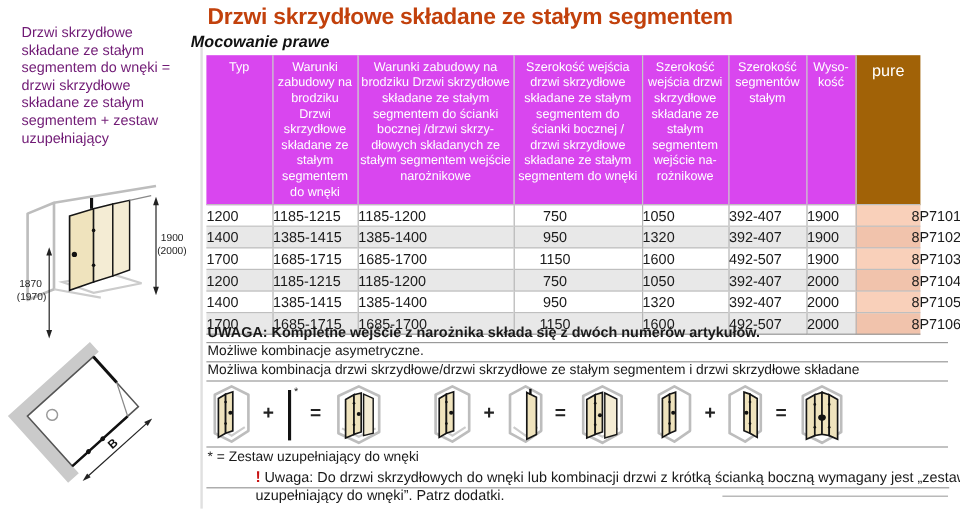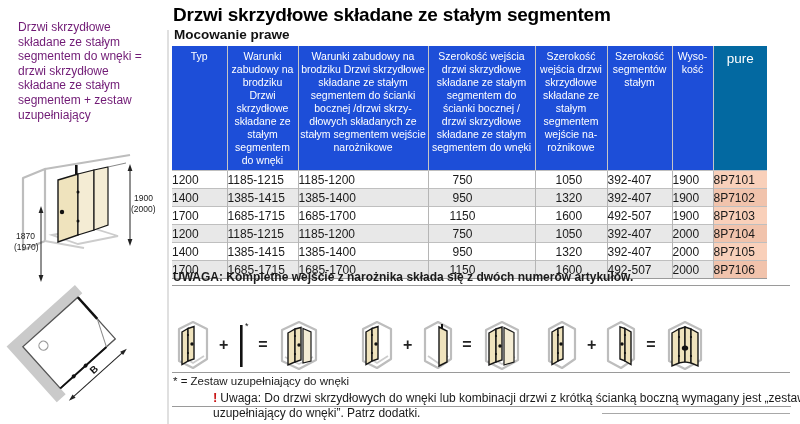--- a/index.html
+++ b/index.html
@@ -9,46 +9,46 @@
   }
   
   .sidebar-desc{
     position:absolute;left:18px;top:20px;width:132px;margin:0;
     font-size:12px;line-height:14.6px;color:#701a75;
   }
   .iso-drawing{position:absolute;left:14px;top:146px;width:152px;height:140px;overflow:visible;}
   .plan-drawing{position:absolute;left:2px;top:280px;width:150px;height:142px;overflow:visible;}
   .v-divider{position:absolute;left:167px;top:30px;width:2px;height:394px;background:#e0e0e0;}
   
-  .title{position:absolute;left:173px;top:4px;margin:0;font-size:19px;font-weight:bold;letter-spacing:-0.2px;color:#000000;}
-  .subtitle{position:absolute;left:174px;top:27px;margin:0;font-size:13.5px;font-weight:bold;color:#111;}
+  .title{position:absolute;left:173px;top:4px;margin:0;font-size:19px;font-weight:bold;letter-spacing:-0.2px;color:#c2410c;}
+  .subtitle{position:absolute;left:159px;top:27px;margin:0;font-size:13.5px;font-weight:bold;color:#111;font-style:italic;}
   
   table.spec{
     position:absolute;left:172px;top:46px;width:595px;
     border-collapse:collapse;table-layout:fixed;
   }
   table.spec th{
-    background:#1d4ed8;color:#ffffff;font-weight:normal;
+    background:#d946ef;color:#ffffff;font-weight:normal;
     font-size:10.5px;line-height:13px;vertical-align:top;
     padding:4px 1px 0 1px;text-align:center;
     border-right:1px solid #c6c6c6;height:118px;
   }
   table.spec th.th-pure{
-    background:#0369a1;font-size:13.5px;padding-top:6px;border-right:none;
+    background:#a16207;font-size:13.5px;padding-top:6px;border-right:none;
   }
   table.spec td{
     font-size:12px;height:17px;line-height:16px;padding:0;
     text-align:left;border-right:1px solid #b5b5b5;white-space:nowrap;
   }
-  table.spec td:last-child{border-right:none;}
+  table.spec td:last-child{border-right:none;padding-left:46px;}
   table.spec tbody tr td{border-top:1px solid #bfbfbf;}
   table.spec tbody tr:last-child td{border-bottom:1px solid #9a9a9a;}
   table.spec tbody tr:nth-child(even) td{background:#e8e8e8;}
   table.spec td.c3{text-align:center;padding-right:38px;}
-  table.spec td.c4{text-align:left;padding-right:25px;padding-left:20px;}
+  table.spec td.c4{text-align:left;padding-right:25px;}
   table.spec tbody tr:nth-child(odd)  td.td-pure{background:#f9d0ba;}
   table.spec tbody tr:nth-child(even) td.td-pure{background:#f1c3ac;}
   
   .notes{position:absolute;left:172px;top:270px;width:618px;}
   .note{font-size:11.5px;line-height:13px;padding:1px 0 1px 1px;border-bottom:1px solid #9a9a9a;}
   .note-bold{font-weight:bold;font-size:12px;}
   .icons-row{position:absolute;left:172px;top:315px;width:618px;height:57px;border-bottom:1px solid #9a9a9a;}
   .icon-group{position:absolute;top:3px;display:flex;align-items:center;gap:7px;}
   .ig1{left:2px;} .ig2{left:186px;} .ig3{left:372px;}
   .op{font-size:16px;font-weight:bold;color:#222;}
@@ -201,20 +201,22 @@
         <td class="c4">1600</td>
         <td class="c5">492-507</td>
         <td class="c6">2000</td>
         <td class="c7 td-pure">8P7106</td>
       </tr>
     </tbody>
   </table>
 
   <div class="notes">
     <div class="note note-bold">UWAGA: Kompletne wejście z narożnika składa się z dwóch numerów artykułów.</div>
+    <div class="note">Możliwe kombinacje asymetryczne.</div>
+    <div class="note">Możliwa kombinacja drzwi skrzydłowe/drzwi skrzydłowe ze stałym segmentem i drzwi skrzydłowe składane</div>
   </div>
 
   <div class="icons-row">
 
     <div class="icon-group ig1">
       <svg width="38" height="54" viewBox="0 0 38 54">
         <polygon class="wall" points="5,11 19,4 33,11 33,41 19,50 5,43"></polygon>
         <path class="tray" d="M8,38 L19,45 L30,38"></path>
         <polygon class="glass" points="8,14 14,10.5 14,43 8,46.5"></polygon>
         <polygon class="glass" points="14,10.5 20,8.5 20,41 14,43"></polygon>

